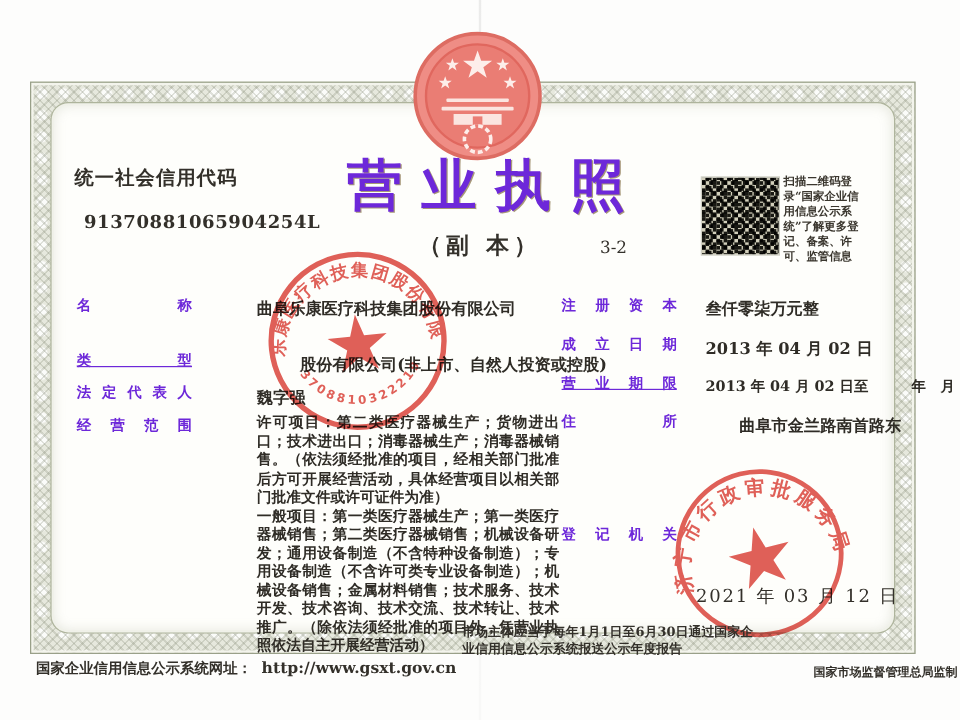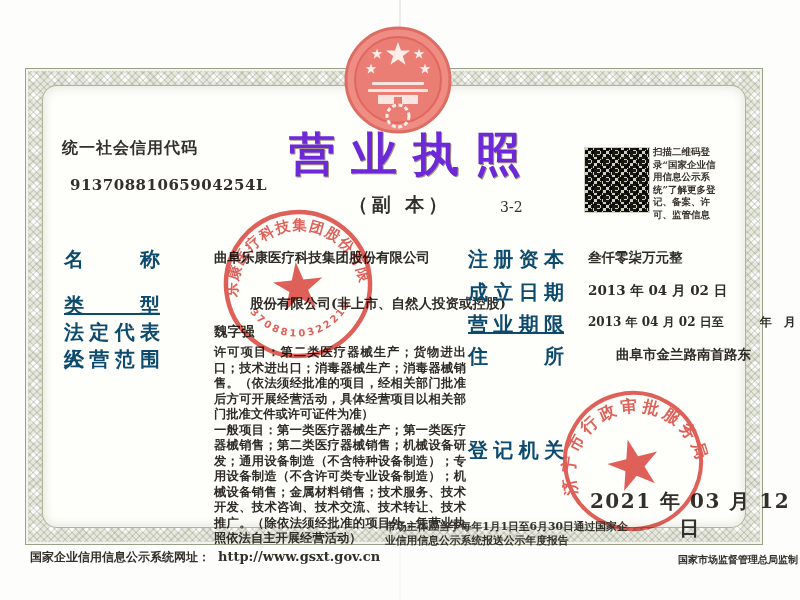--- a/index.html
+++ b/index.html
@@ -35,35 +35,35 @@
   .qr{position:absolute;left:584px;top:147px;width:64px;height:64px;
     background-color:#efeee6;
     background-image:
       repeating-conic-gradient(#1d1d18 0% 25%,#efeee6 0% 50%),
       repeating-conic-gradient(#1d1d18 0% 25%,#efeee6 0% 50%);
     background-size:6px 6px,9px 9px;background-position:0 0,3px 2px;
     background-blend-mode:multiply;border:1px solid #cfcfc4;}
   .qr-caption{position:absolute;left:653px;top:146px;width:70px;
     font-size:9.5px;line-height:12.5px;font-weight:700;color:#3a362e;}
   
-  .label{position:absolute;width:96px;font-size:20px;font-weight:700;color:#0c4a6e;
+  .label{position:absolute;width:96px;font-size:12px;font-weight:700;color:#6d28d9;
     text-align:justify;text-align-last:justify;}
   .value{position:absolute;font-size:13.5px;font-weight:700;color:#2f2c26;white-space:nowrap;}
   .lbl-name{left:64px;top:246px;}   .val-name{left:214px;top:249px;}
   .lbl-type{left:64px;top:292px;text-decoration:underline;}   .val-type{left:214px;top:295px;margin-left:36px;}
   .lbl-legal{left:64px;top:319px;}  .val-legal{left:214px;top:323px;}
   .lbl-scope{left:64px;top:346px;}
   .val-scope{left:214px;top:344px;width:252px;font-size:12.3px;line-height:15.5px;
     white-space:pre-line;text-align:justify;}
   .lbl-capital{left:468px;top:246px;} .val-capital{left:588px;top:249px;}
   .lbl-est{left:468px;top:279px;}     .val-est{left:588px;top:282px;}
   .lbl-term{left:468px;top:311px;text-decoration:underline;}    .val-term{left:588px;top:314px;font-size:12px;}
   .lbl-addr{left:468px;top:343px;}    .val-addr{left:588px;top:346px;padding-left:28px;}
   .lbl-auth{left:468px;top:437px;}
-  .issue-date{position:absolute;left:580px;top:488px;font-size:20px;font-weight:700;letter-spacing:1.5px;text-align:center;}
+  .issue-date{position:absolute;left:580px;top:488px;font-size:15px;font-weight:400;letter-spacing:1.5px;text-align:center;}
   
   .seal{position:absolute;opacity:.88;mix-blend-mode:multiply;}
   .seal-company{left:220px;top:206px;transform:rotate(-6deg);}
   .seal-authority{left:558px;top:386px;transform:rotate(-14deg);}
   .emblem{position:absolute;left:344px;top:26px;z-index:3;}
   
   .footer-left{position:absolute;left:30px;top:549px;font-size:12px;font-weight:700;}
   .footer-left .url{font-size:13px;margin-left:8px;}
   .footer-mid{position:absolute;left:385px;top:520px;width:246px;
     font-size:10.8px;line-height:13.5px;font-weight:700;}

